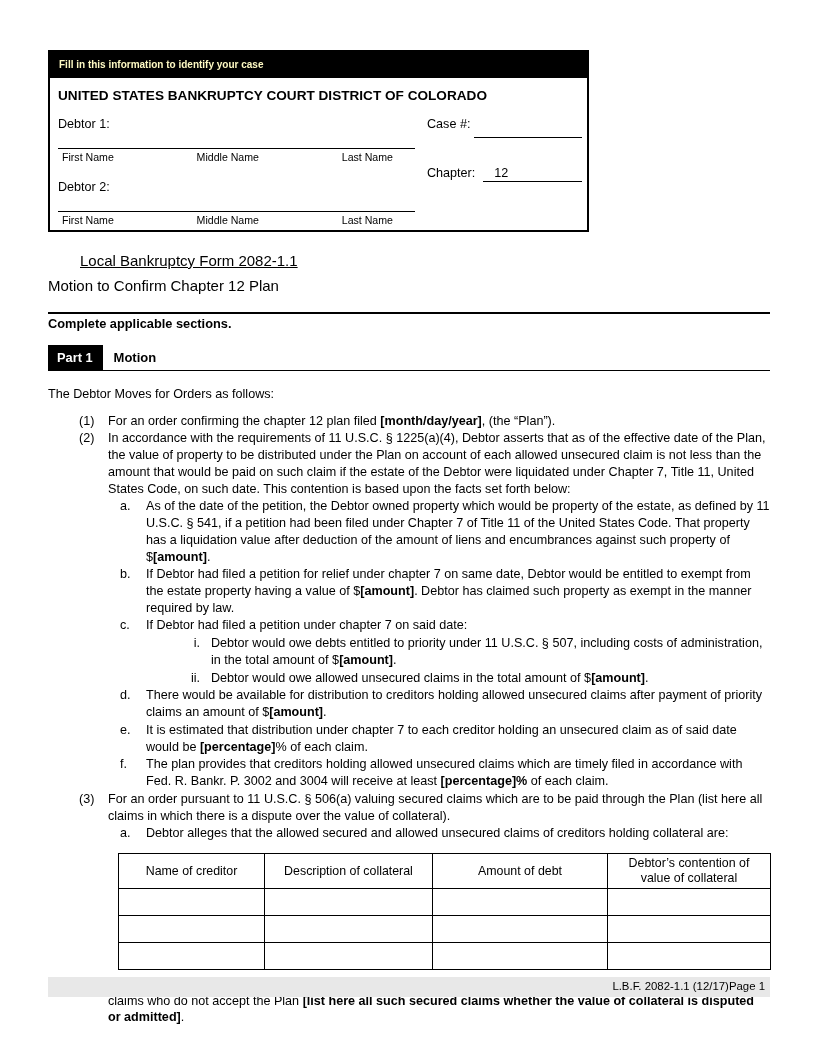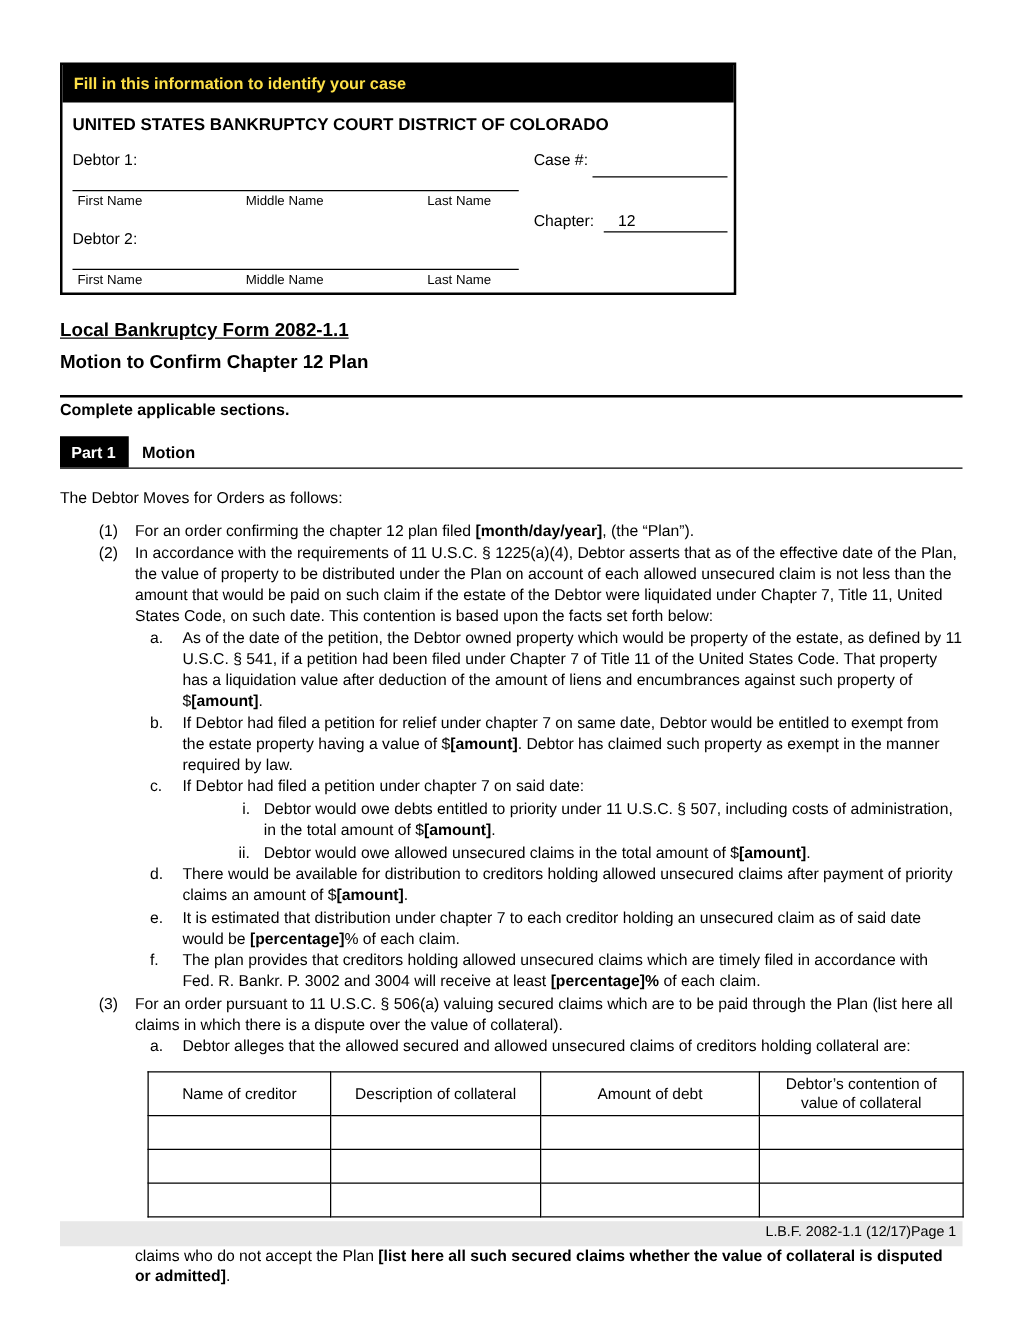--- a/index.html
+++ b/index.html
@@ -7,39 +7,39 @@
   body {
     width:816px; height:1056px; position:relative; overflow:hidden;
     background:#ffffff; color:#000;
     font-family:"Liberation Sans", sans-serif;
     font-size:12.6px; line-height:1.33;
   }
   .page { position:absolute; inset:0; padding:50px 46px 0 48px; }
 
   
   .id-box { width:541px; border:2px solid #000; }
-  .id-banner { background:#000; color:#fde047; font-weight:bold; font-size:13px; padding:6px 10px 7px 9px; }
+  .id-banner { background:#000; color:#fef9c3; font-weight:bold; font-size:10px; padding:6px 10px 7px 9px; }
   .id-court { font-weight:bold; font-size:13.6px; padding:9px 8px 0 8px; }
   .id-grid { display:flex; padding:0 0 3px 8px; }
   .id-left { flex:1; }
   .id-right { width:160px; padding-right:5px; }
   .debtor-row { display:flex; margin-top:9px;flex-direction:column; }
   .debtor-row.d2 { margin-top:13px; }
   .debtor-label { width:64px; flex:none; padding-top:2px; }
   .debtor-field { flex:1; padding-right:12px; }
   .debtor-line { height:16px; border-bottom:1px solid #000; }
   .sublabels { display:flex; justify-content:space-between; font-size:10.6px; padding:1px 22px 0 4px; }
   .case-row { display:flex; margin-top:11px; }
   .case-line { flex:1; margin-left:4px; height:22px; border-bottom:1px solid #000; }
   .chapter-row { display:flex; margin-top:27px; }
   .chapter-line { flex:1; margin-left:8px; height:17px; border-bottom:1px solid #000; padding-left:11px; }
 
   
-  .form-number { margin-top:19px; font-size:15px; font-weight:bold; text-decoration:underline; }
-  .form-title  { margin-top:5px;  font-size:15px; font-weight:bold; }
+  .form-number { margin-top:19px; font-size:15px; font-weight:normal; text-decoration:underline;margin-left:32px; }
+  .form-title  { margin-top:5px;  font-size:15px; font-weight:normal; }
   .instruction-rule { margin-top:16px; border-top:2.5px solid #000; }
   .instruction { font-weight:bold; font-size:12.8px; margin-top:1px; }
   .part-row { display:flex; align-items:stretch; margin-top:13px; border-bottom:1.8px solid #000; }
   .part-badge { background:#000; color:#fff; font-weight:bold; font-size:12.8px; padding:4px 10px 4px 9px; }
   .part-label { font-weight:bold; font-size:13px; margin-left:11px; align-self:center; }
 
   
   .intro { margin:15px 0 0 0; }
   .li { display:flex; margin-top:1px; }
   .li .num { flex:none; }

